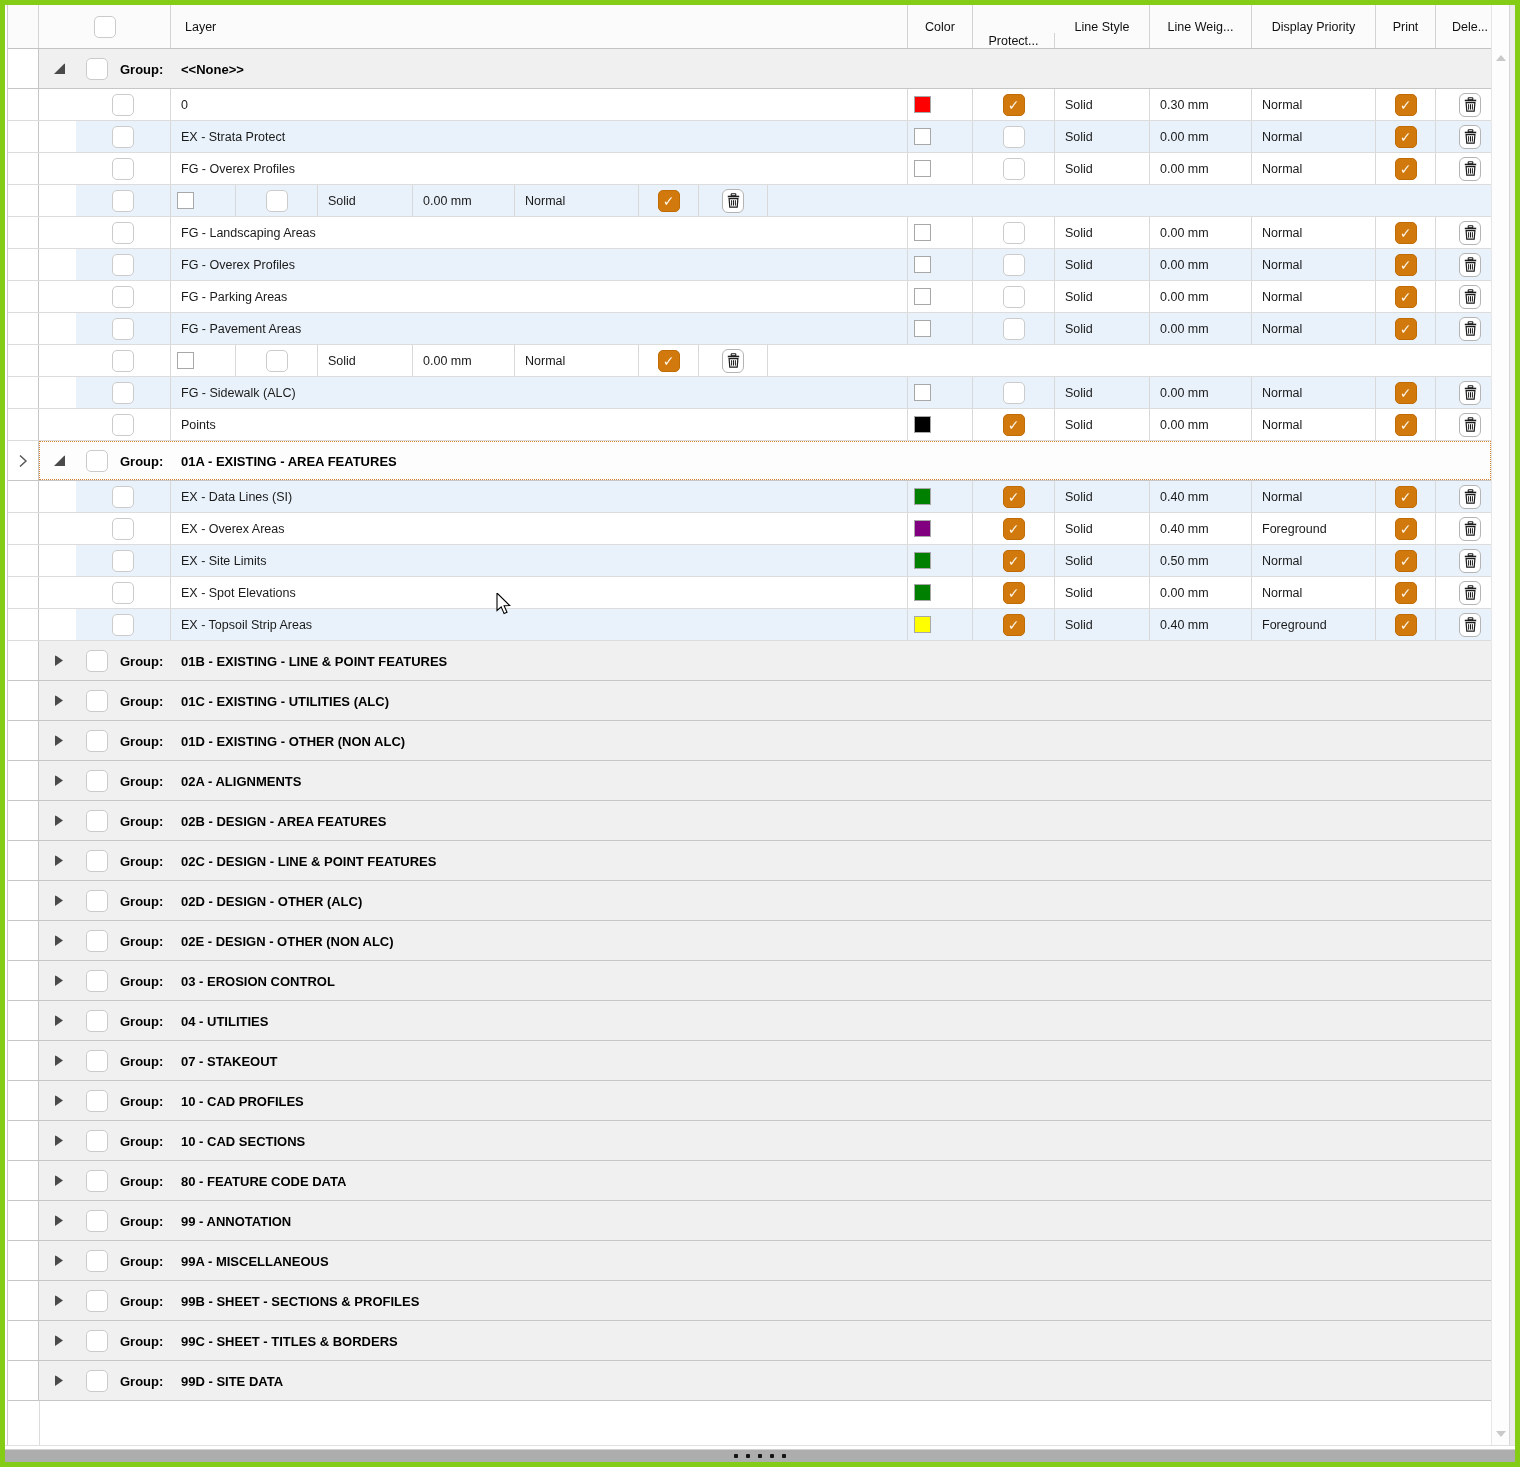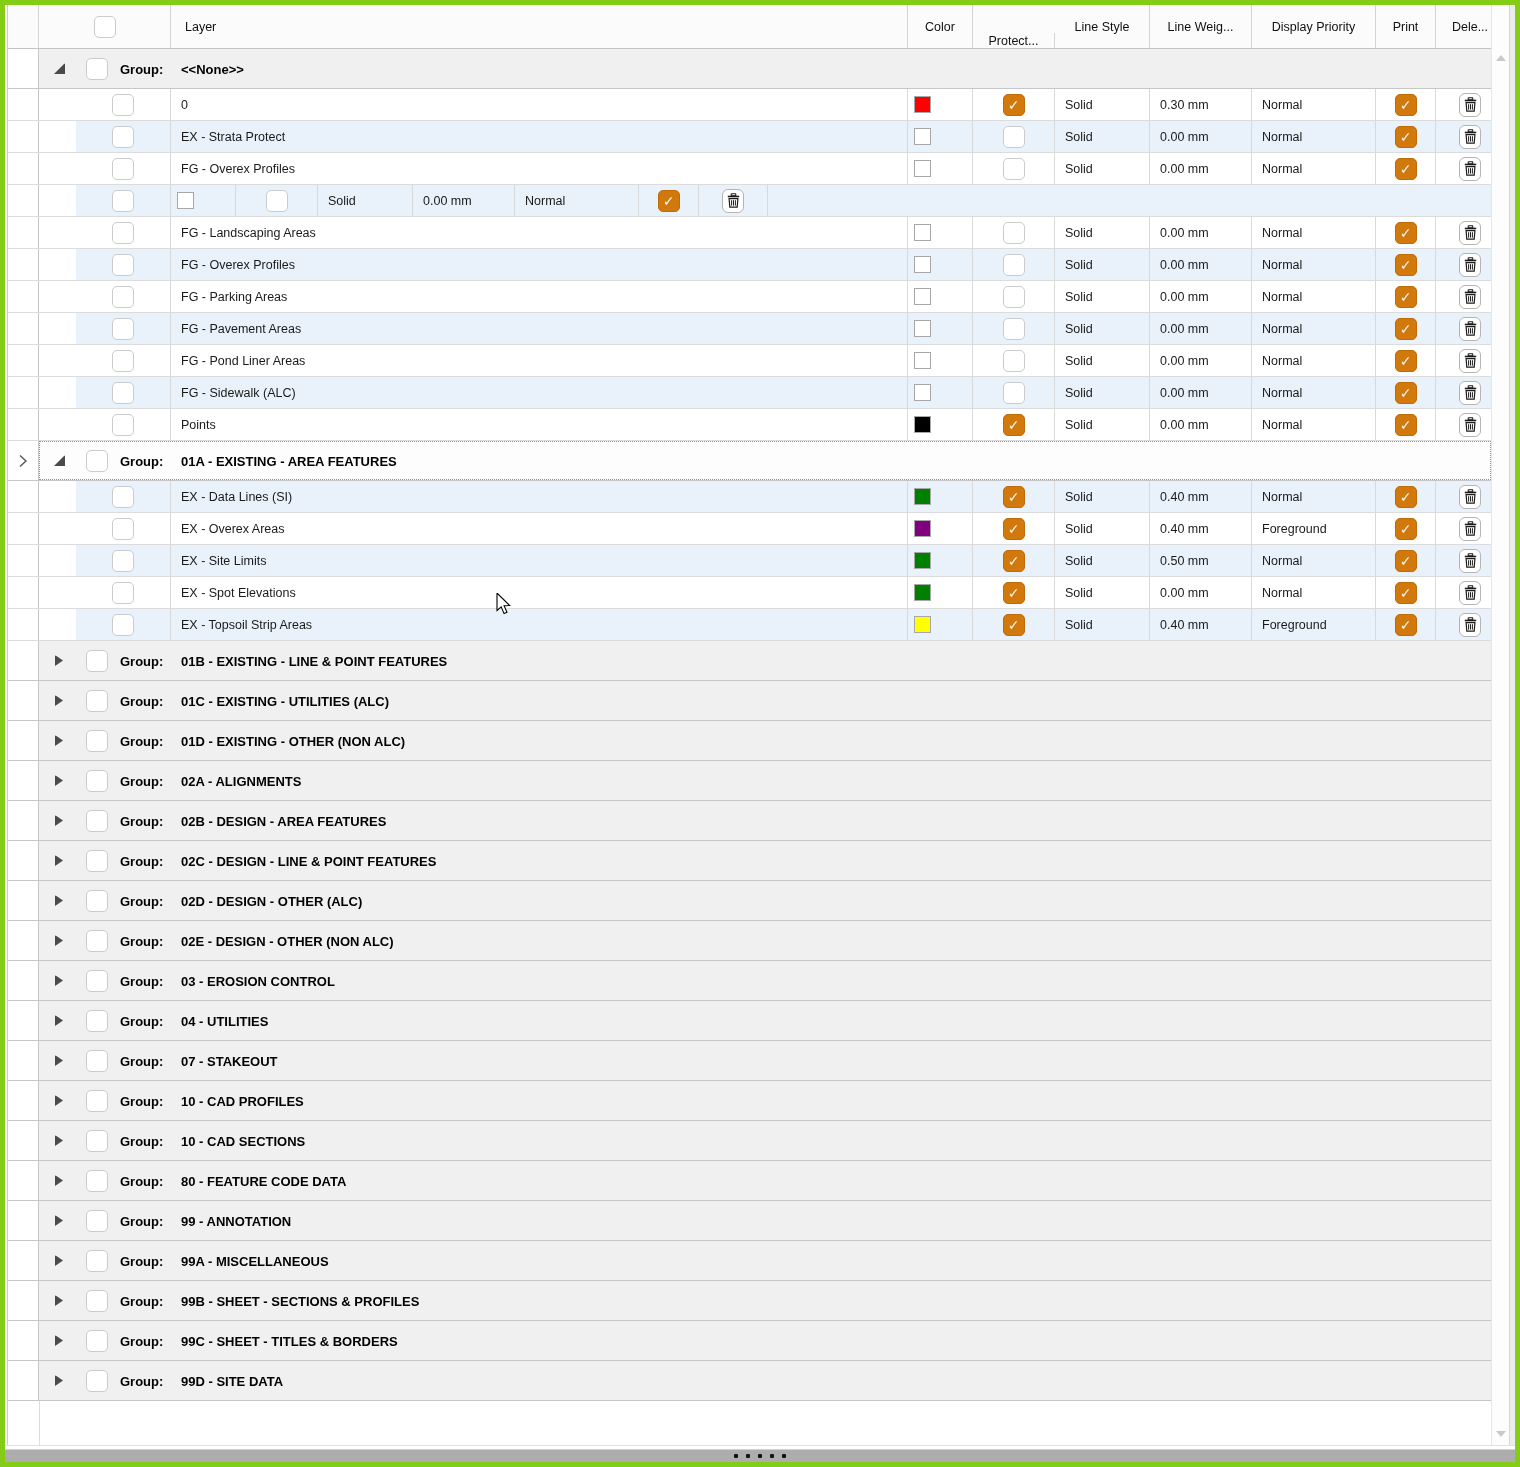--- a/index.html
+++ b/index.html
@@ -392,21 +392,20 @@
               </div>
             </div>
           </div>
           <div class="row layer">
             <div class="rh"></div>
             <div class="indent"></div>
             <div class="lbody">
               <div class="cell cb">
                 <div class="checkbox"></div>
               </div>
-              <div class="cell name">FG - Pond Liner Areas</div>
               <div class="cell colr">
                 <div class="swatch" style="background: rgb(255, 255, 255);"></div>
               </div>
               <div class="cell prot">
                 <div class="checkbox"></div>
               </div>
               <div class="cell ls">Solid</div>
               <div class="cell lw">0.00 mm</div>
               <div class="cell dp">Normal</div>
               <div class="cell prnt">

